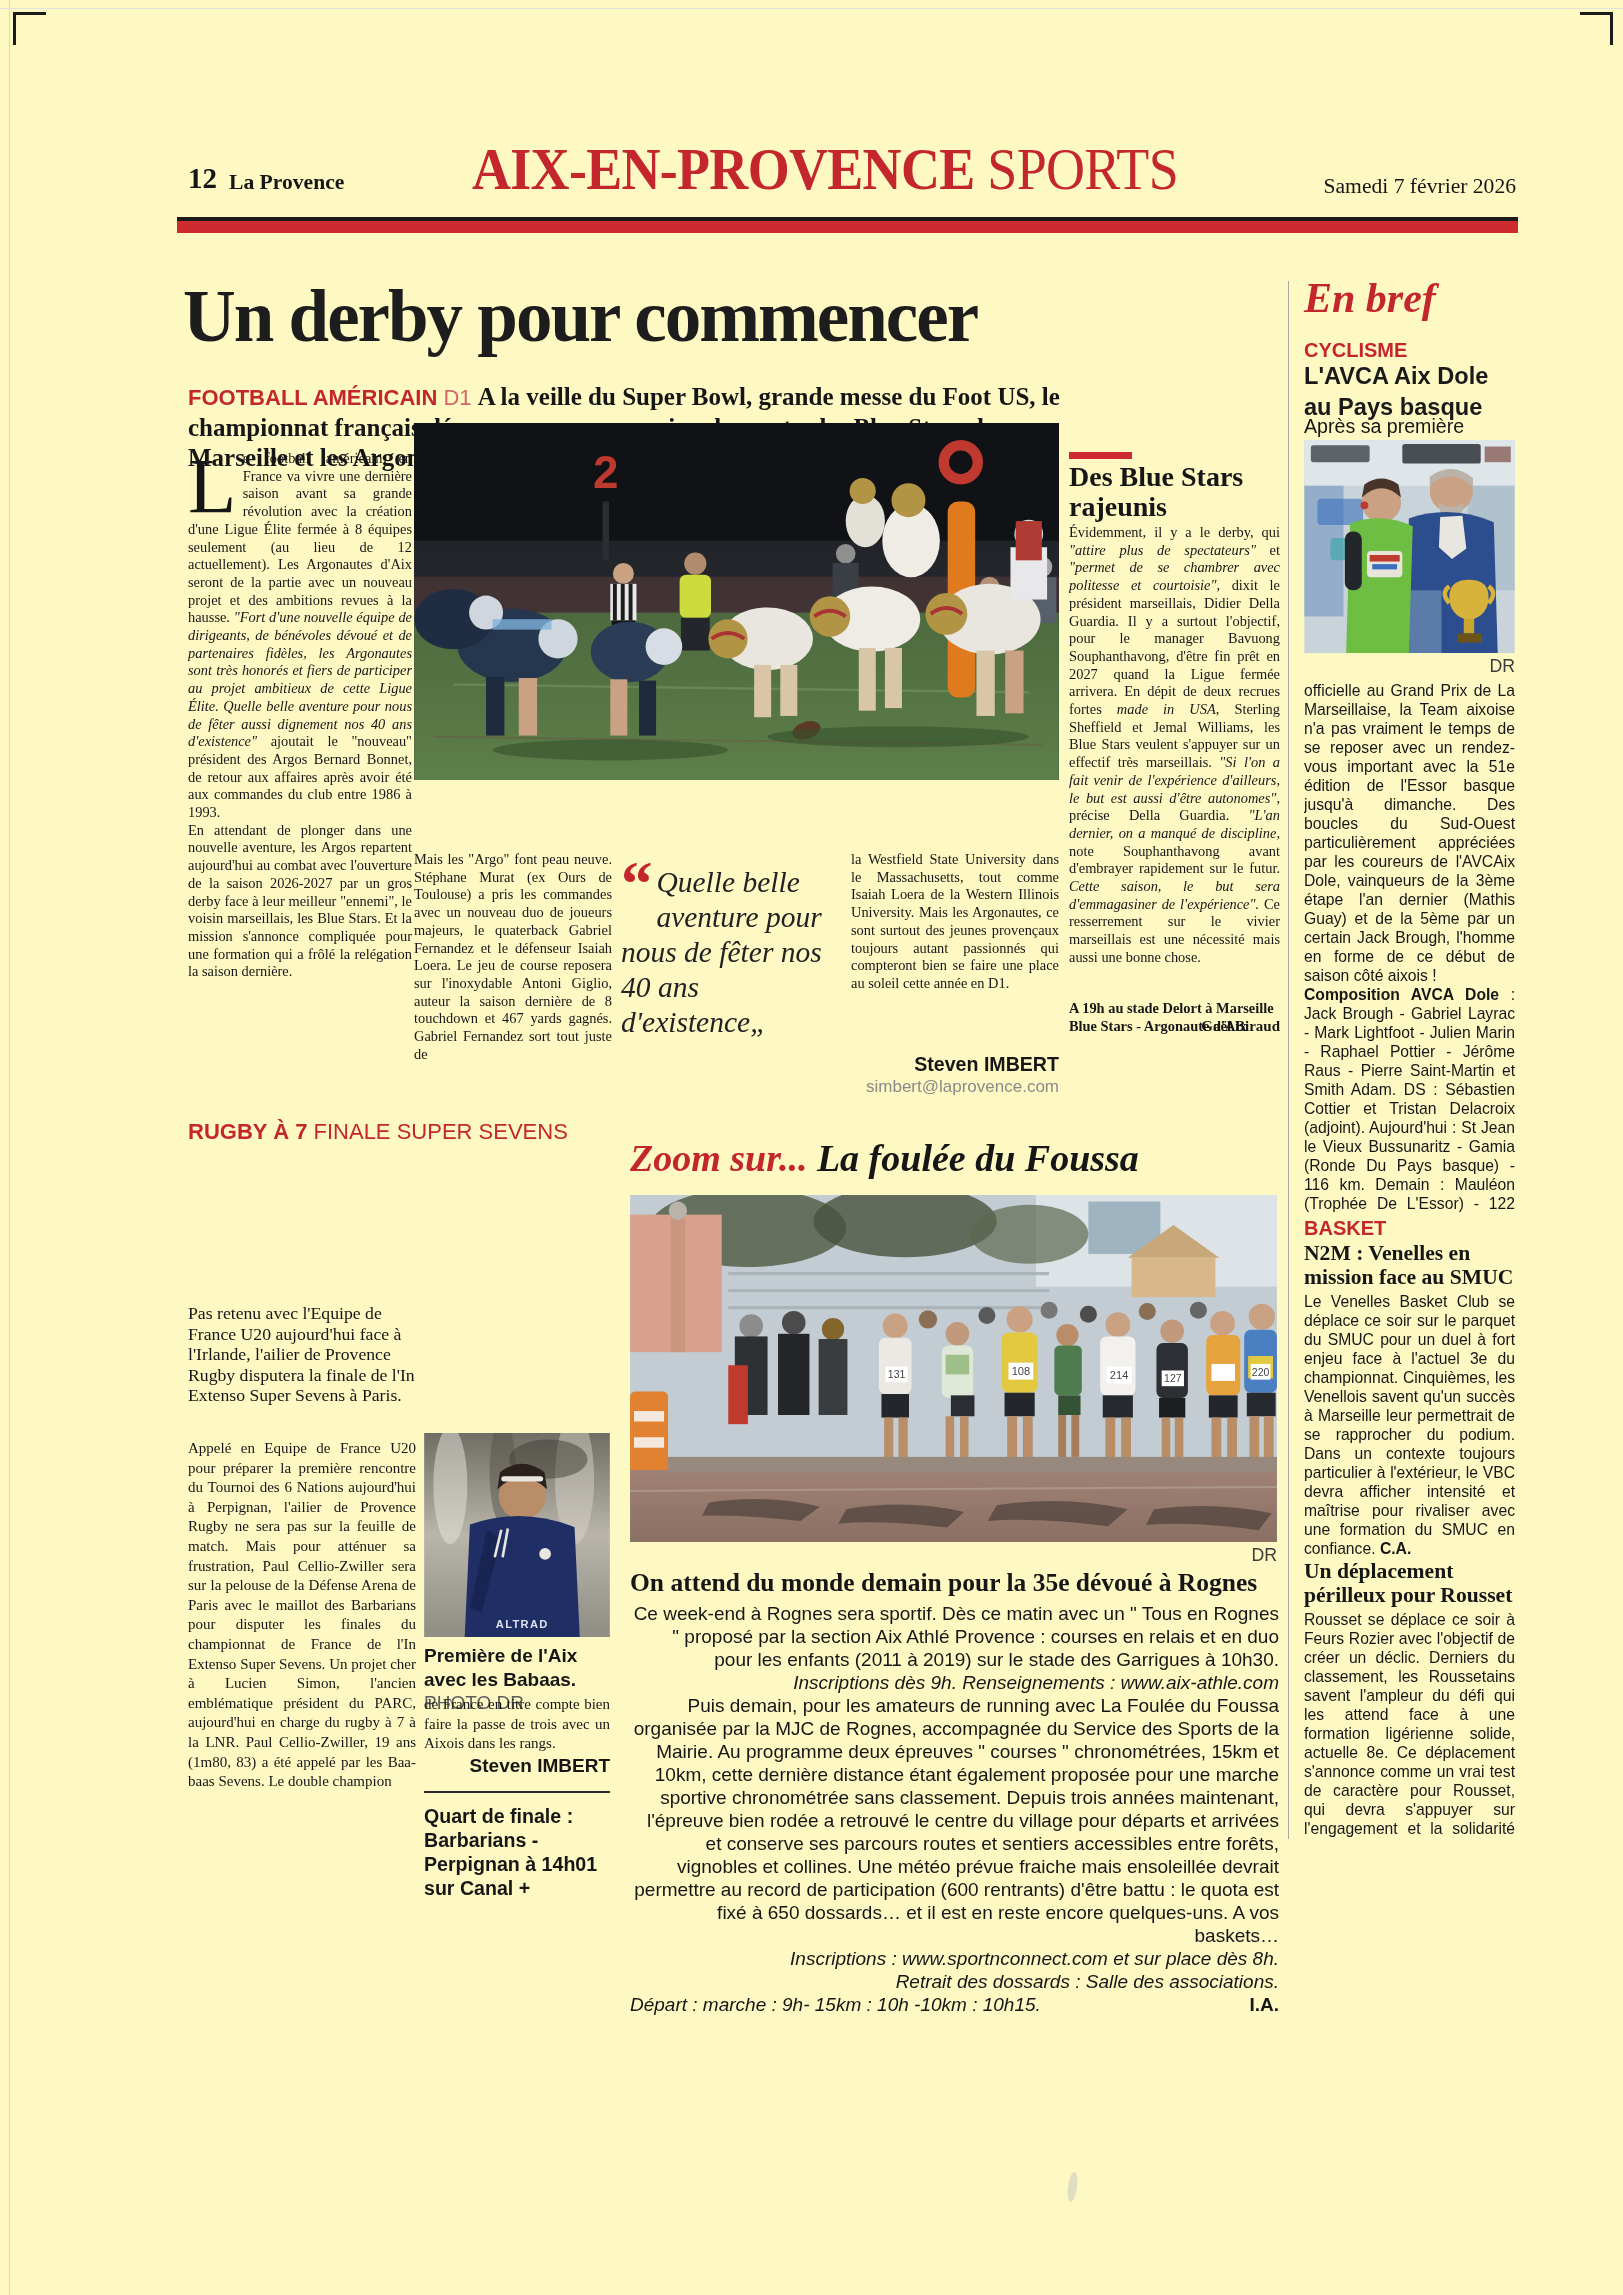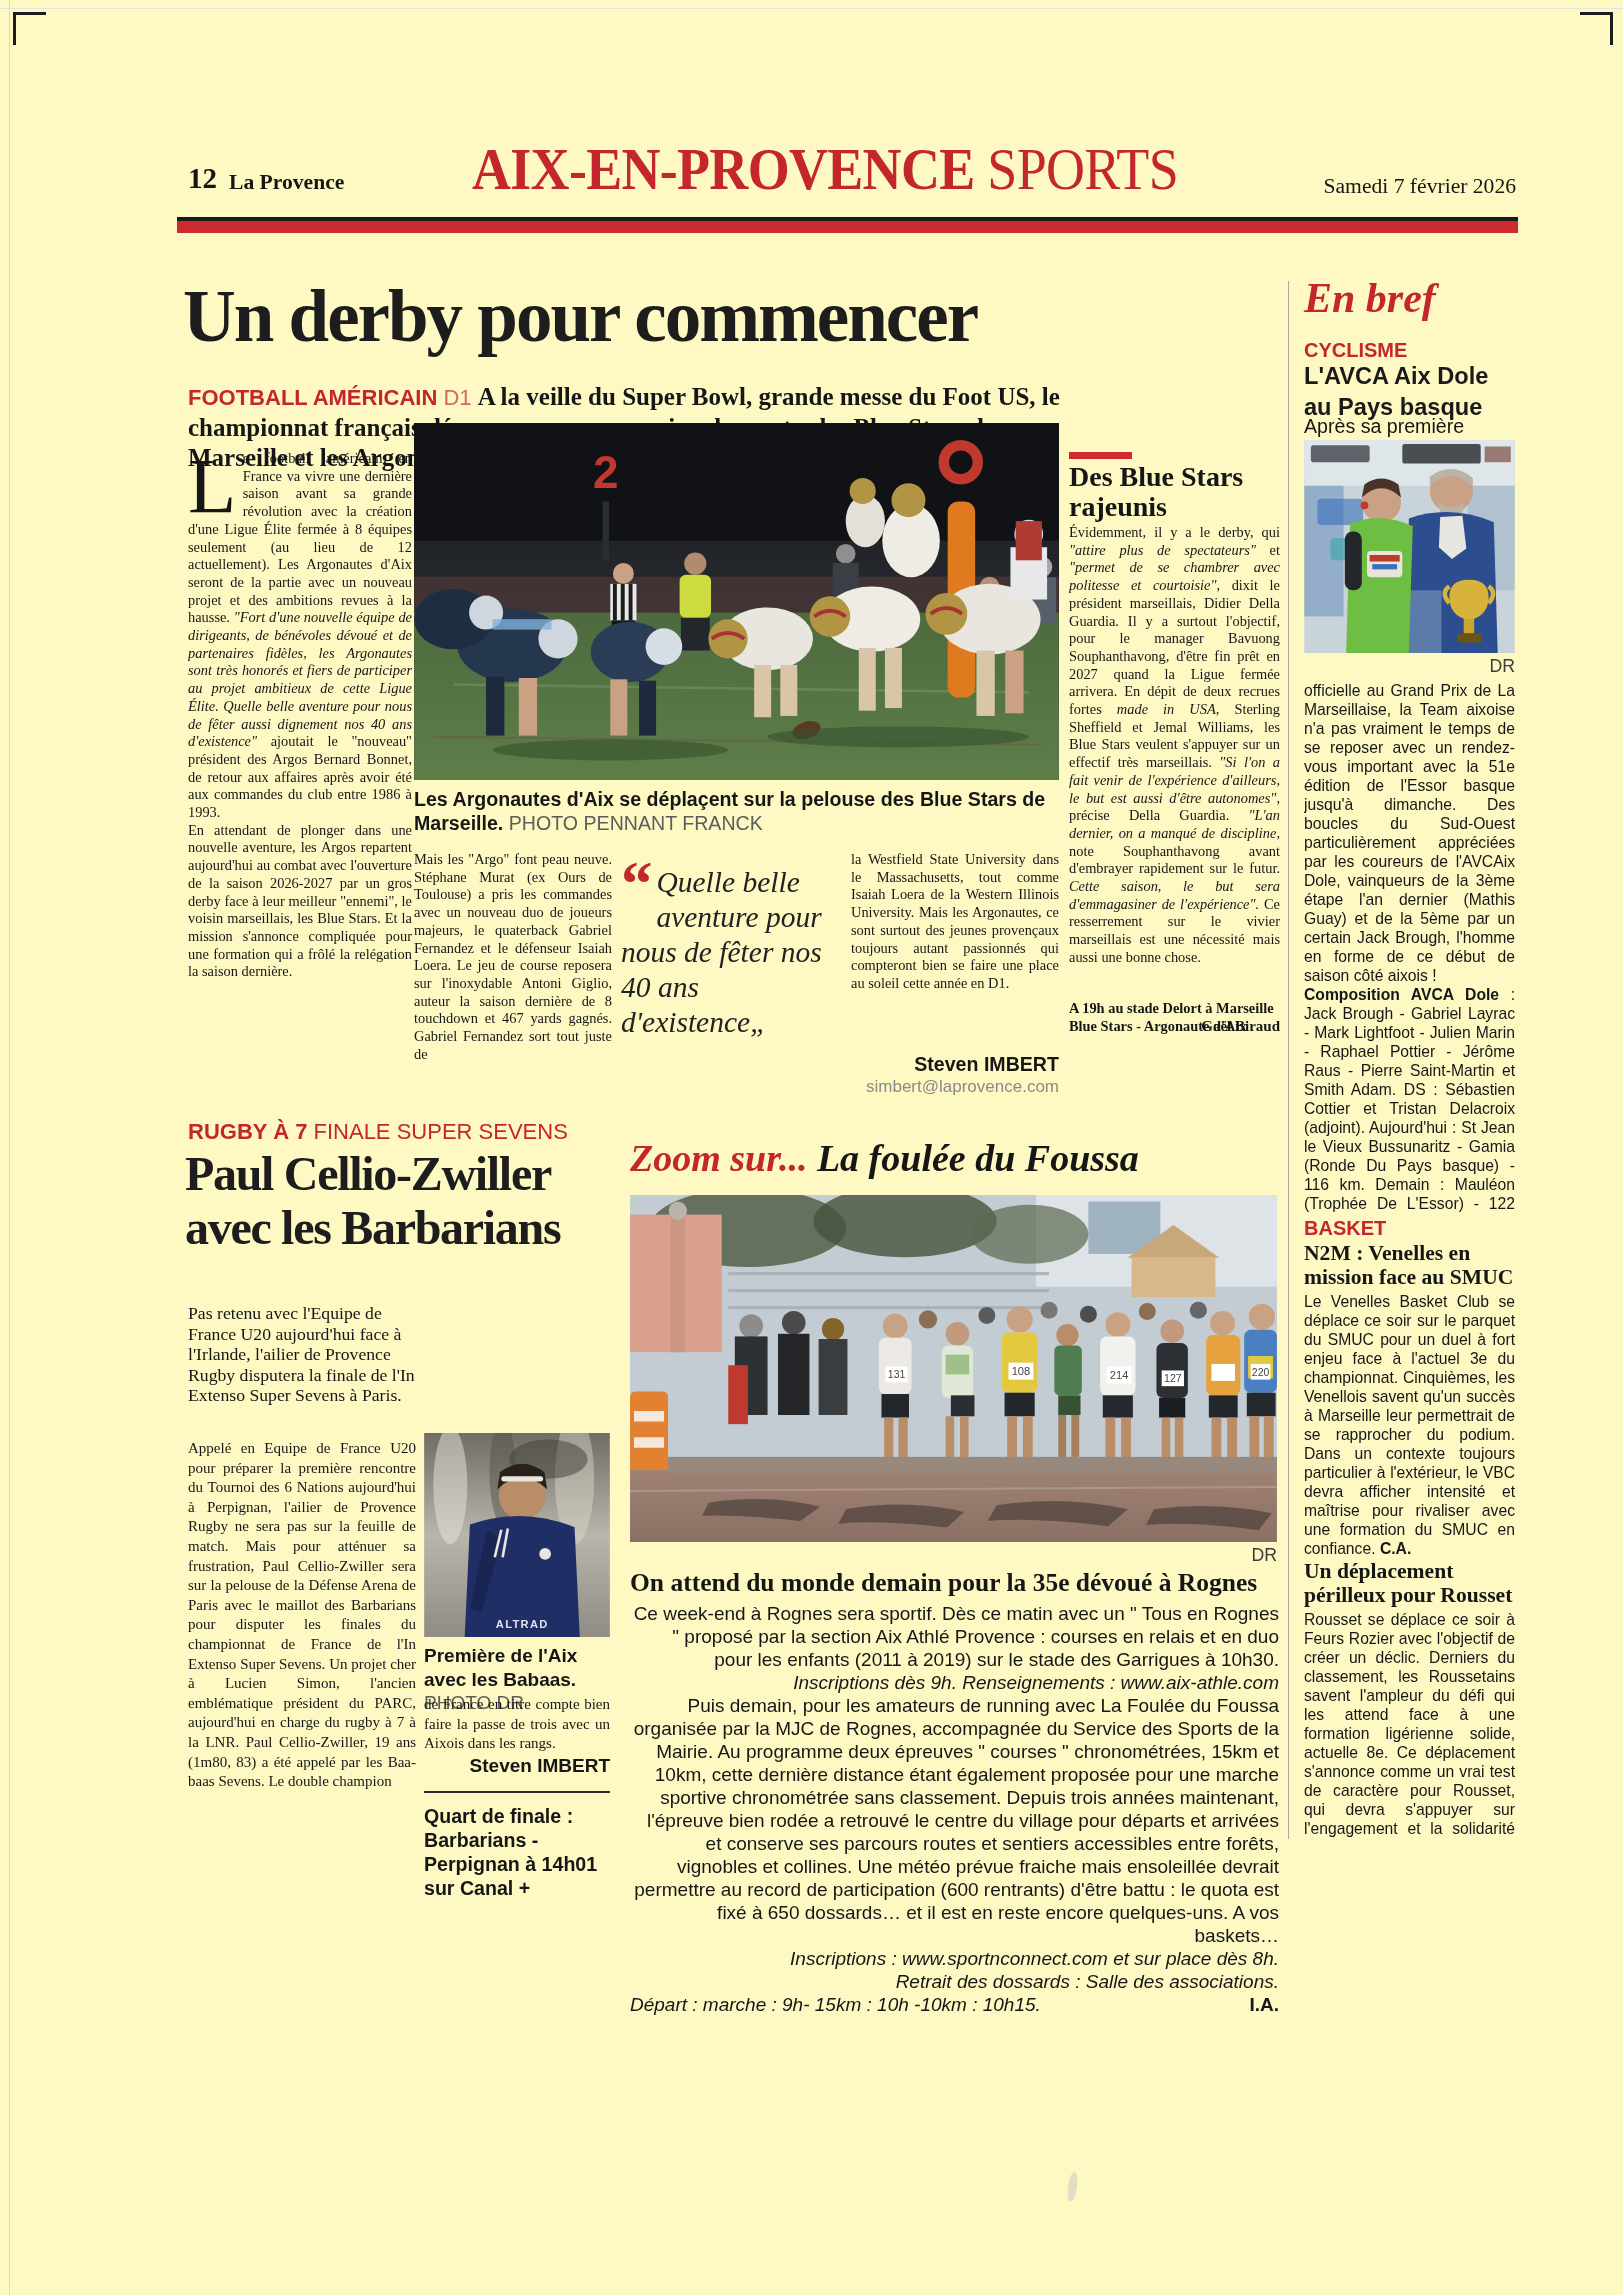--- a/index.html
+++ b/index.html
@@ -218,21 +218,20 @@
         <rect x="300" y="392" width="26" height="86" fill="#caa183"></rect>
           <rect x="344" y="394" width="26" height="84" fill="#1d2a3d"></rect>
         <rect x="120" y="300" width="90" height="16" fill="#7fb2d9" opacity="0.8"></rect>
       </g>
 
       <ellipse cx="600" cy="470" rx="22" ry="13" fill="#5a3a26" transform="rotate(-18 600 470)"></ellipse>
       <ellipse cx="300" cy="500" rx="180" ry="16" fill="#35502c" opacity="0.6"></ellipse>
       <ellipse cx="740" cy="480" rx="200" ry="16" fill="#35502c" opacity="0.6"></ellipse>
     </svg>
   </div>
-  <div class="abs caption1"><span>Les Argonautes d'Aix se déplaçent sur la pelouse des Blue Stars de Marseille. </span><span class="credit">PHOTO PENNANT FRANCK</span></div>
 
   <div class="abs col2 bodytext just">
     <p class="np">Mais les "Argo" font peau neuve. Stéphane Murat (ex Ours de Toulouse) a pris les commandes avec un nouveau duo de joueurs majeurs, le quaterback Gabriel Fernandez et le défenseur Isaiah Loera. Le jeu de course reposera sur l'inoxydable Antoni Giglio, auteur la saison dernière de 8 touchdown et 467 yards gagnés. Gabriel Fernandez sort tout juste de</p>
   </div>
 
   <div class="abs pullq">
     <span class="qmark">“</span>
     <span class="qtext">Quelle belle aventure pour nous de fêter nos 40 ans d'existence„</span>
   </div>
 
@@ -310,21 +309,20 @@
 
   <div class="abs bk-block">
     <div class="eb-sport">BASKET</div>
     <div class="bk-h">N2M : Venelles en mission face au SMUC</div>
     <p class="bk-p just"><span>Le Venelles Basket Club se déplace ce soir sur le parquet du SMUC pour un duel à fort enjeu face à l'actuel 3e du championnat. Cinquièmes, les Venellois savent qu'un succès à Marseille leur permettrait de se rapprocher du podium. Dans un contexte toujours particulier à l'extérieur, le VBC devra afficher intensité et maîtrise pour rivaliser avec une formation du SMUC en confiance. </span><span class="seg-b">C.A.</span></p>
     <div class="bk-h">Un déplacement périlleux pour Rousset</div>
     <p class="bk-p just"><span>Rousset se déplace ce soir à Feurs Rozier avec l'objectif de créer un déclic. Derniers du classement, les Roussetains savent l'ampleur du défi qui les attend face à une formation ligérienne solide, actuelle 8e. Ce déplacement s'annonce comme un vrai test de caractère pour Rousset, qui devra s'appuyer sur l'engagement et la solidarité pour espérer ramener un résultat. </span></p>
   </div>
 
   <div class="abs rg-kicker"><span>RUGBY À 7 </span><span class="lgt">FINALE SUPER SEVENS</span></div>
-  <div class="abs rg-head">Paul Cellio-Zwiller avec les Barbarians</div>
   <div class="abs rg-intro">Pas retenu avec l'Equipe de France U20 aujourd'hui face à l'Irlande, l'ailier de Provence Rugby disputera la finale de l'In Extenso Super Sevens à Paris.</div>
   <div class="abs rg-col1 just">
     <p class="np">Appelé en Equipe de France U20 pour préparer la première rencontre du Tournoi des 6 Nations aujourd'hui à Perpignan, l'ailier de Provence Rugby ne sera pas sur la feuille de match. Mais pour atténuer sa frustration, Paul Cellio-Zwiller sera sur la pelouse de la Défense Arena de Paris avec le maillot des Barbarians pour disputer les finales du championnat de France de l'In Extenso Super Sevens. Un projet cher à Lucien Simon, l'ancien emblématique président du PARC, aujourd'hui en charge du rugby à 7 à la LNR. Paul Cellio-Zwiller, 19  ans (1m80, 83) a été appelé par les Baa-baas Sevens. Le double champion</p>
   </div>
 
   <div class="abs photo3">
     <svg width="186" height="204" viewBox="0 0 284 312">
       <defs>
         <linearGradient id="blur" x1="0" y1="0" x2="0" y2="1">
           <stop offset="0" stop-color="#6f6d64"></stop>

